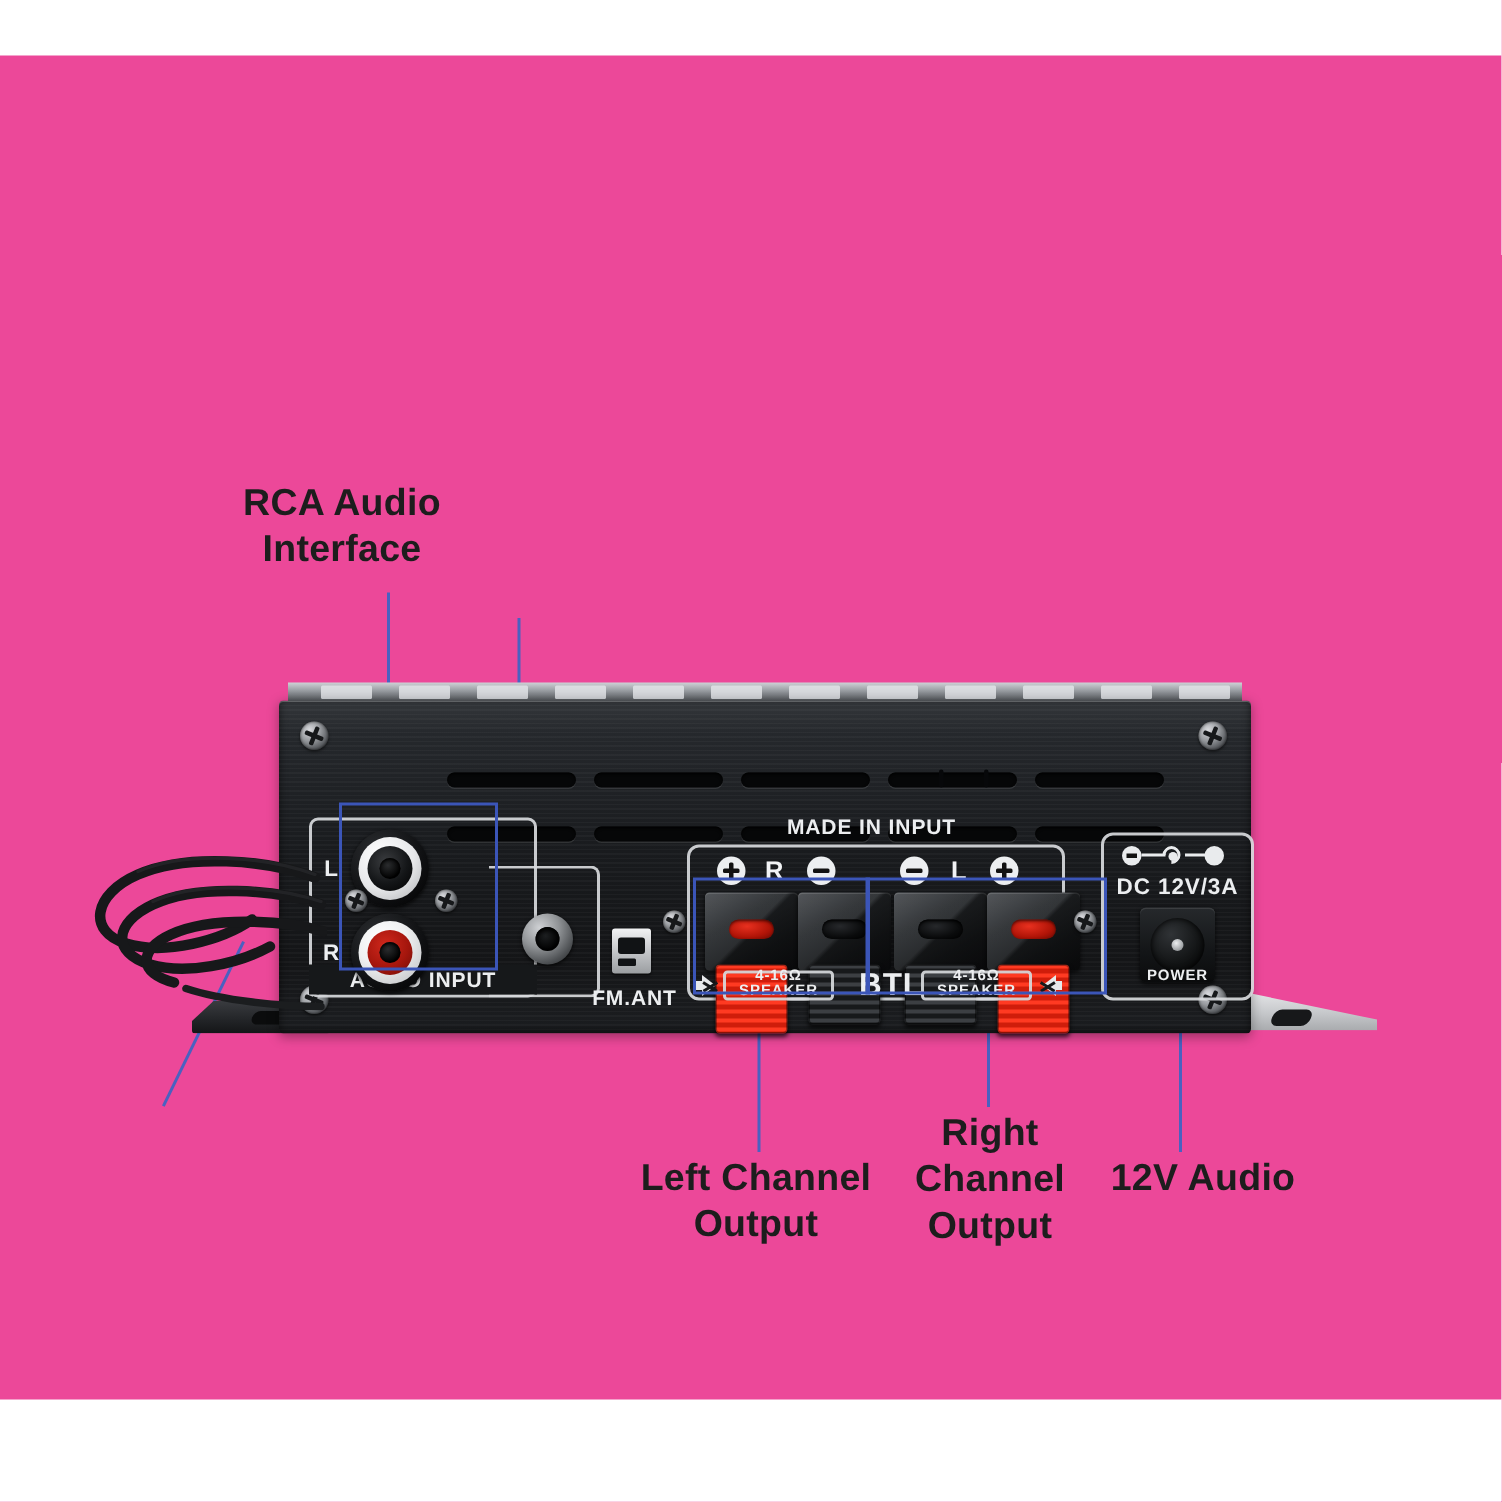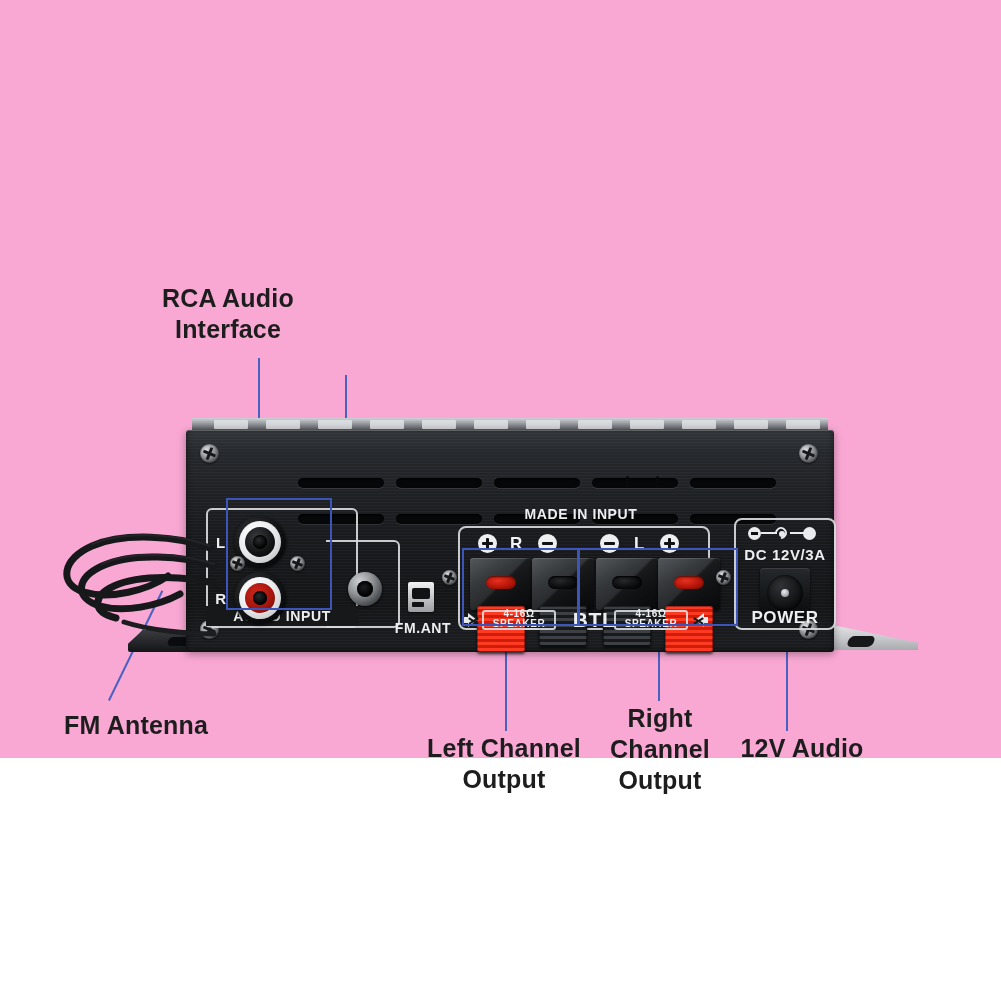--- a/index.html
+++ b/index.html
@@ -1,17 +1,17 @@
 <!DOCTYPE html>
 <html><head>
 <meta charset="utf-8">
 <style>
   html,body{margin:0;padding:0;background:#ffffff;}
   body{width:1001px;height:1001px;font-family:"Liberation Sans",sans-serif;overflow:hidden;}
-  #stage{position:relative;width:1001px;height:758px;background:#f9a8d4;}
+  #stage{position:relative;width:1001px;height:896px;background:#ec4899;margin-top:37px;}
 
   
   .callout{position:absolute;color:#1d1d1d;font-weight:700;font-size:25px;line-height:31px;letter-spacing:.2px;white-space:pre-line;}
   .callout.c-center{text-align:center;}
   .callout.c-left{text-align:left;}
 
   
   .leader{position:absolute;background:#4a61c0;}
   .leader.v{width:2px;}
   .leader.d{transform-origin:0 0;height:2px;}
@@ -149,21 +149,20 @@
 </style>
 </head>
 <body>
 
 <div id="stage">
 
   <div class="callout c-center" style="left:148px;top:283px;width:160px;">RCA Audio
 Interface</div>
 
 
-  <div class="callout c-left" style="left:64px;top:710px;width:220px;">FM Antenna</div>
 
   <div class="callout c-center" style="left:424px;top:733px;width:160px;">Left Channel
 Output</div>
 
   <div class="callout c-center" style="left:575px;top:703px;width:170px;">Right Channel
 Output</div>
 
   <div class="callout c-center" style="left:740px;top:733px;width:124px;">12V Audio</div>
 
   <div class="leader v" style="left:258px;top:358px;height:135px;"></div>
@@ -339,21 +338,21 @@
         <div class="cbar" style="left:42px;width:14px;"></div>
         <div class="dot" style="left:55px;top:1px;"></div>
       </div>
       <div class="silktxt" style="left:548px;top:116px;width:102px;font-size:15px;">DC 12V/3A</div>
 
       <div id="dcjack" style="left:574px;top:138px;">
         <div class="barrel"></div>
           <div class="pin"></div>
       </div>
 
-      <div class="silktxt" style="left:548px;top:178px;width:102px;font-size:17px;">POWER</div>
+      <div class="silktxt" style="left:548px;top:178px;width:102px;font-size:10px;">POWER</div>
 
     </div>
   </div>
 
   <div class="hl" style="left:226px;top:498px;width:106px;height:112px;"></div>
 
   <div class="hl" style="left:462px;top:548px;width:276px;height:78px;"></div>
 
   <div class="leader v" style="left:577px;top:548px;height:78px;width:3px;background:#3b55b8;"></div>
 

